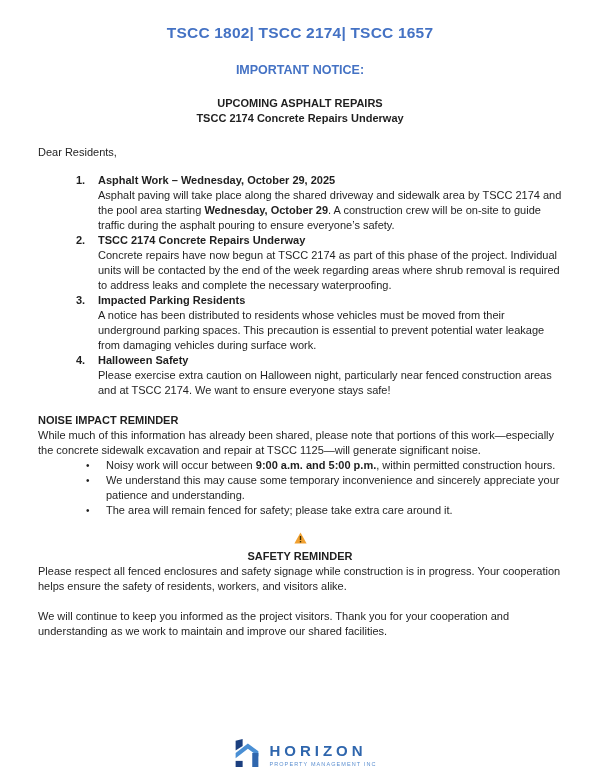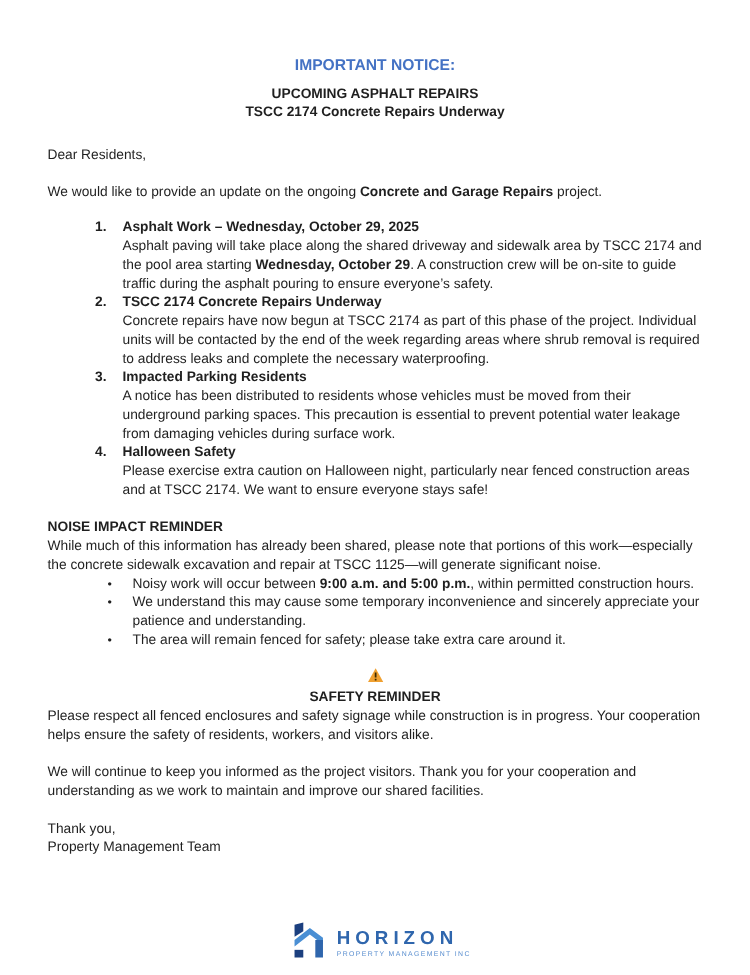--- a/index.html
+++ b/index.html
@@ -27,21 +27,21 @@
   .notice {
     text-align: center;
     color: var(--header-blue, #4472C4);
     font-weight: 700;
     font-size: 12.5px;
     margin-top: 21px;
   }
   .subtitle {
     text-align: center;
     font-weight: 700;
-    margin-top: 8px;
+    margin-top: 18px;
   }
   .para { margin-top: 15px; }
   .salutation { margin-top: 19px; }
   .num-list { margin-top: 13px; padding-left: 38px; list-style: none; }
   .num-item { display: flex; }
   .num { width: 22px; flex: 0 0 22px; font-weight: 700; }
   .item-title { font-weight: 700; }
   .section-heading { font-weight: 700; margin-top: 15px; }
   .bullet-list { list-style: none; padding-left: 48px; }
   .bullet-item { display: flex; }
@@ -70,31 +70,31 @@
     font-size: 5.5px;
     letter-spacing: 1.1px;
     margin-top: 2px;
   }
 </style>
 </head>
 <body>
 
 <div class="doc">
 
+  <div class="title">TSCC 1802| TSCC 2174| TSCC 1657</div>
 
   <div class="notice">IMPORTANT NOTICE:</div>
 
   <div class="subtitle">
     <div>UPCOMING ASPHALT REPAIRS</div>
     <div>TSCC 2174 Concrete Repairs Underway</div>
   </div>
 
   <div class="salutation">Dear Residents,</div>
 
-  <div class="para"><span>We would like to provide an update on the ongoing </span><span class="run-bold">Concrete and Garage Repairs</span><span> project.</span></div>
 
   <ol class="num-list">
 
       <li class="num-item">
         <span class="num">1.</span>
         <div class="num-content">
           <div class="item-title">Asphalt Work – Wednesday, October 29, 2025</div>
           <div class="item-body"><span>Asphalt paving will take place along the shared driveway and sidewalk area by TSCC 2174 and the pool area starting </span><span class="run-bold">Wednesday, October 29</span><span>. A construction crew will be on-site to guide traffic during the asphalt pouring to ensure everyone’s safety.</span></div>
         </div>
       </li>
@@ -154,24 +154,20 @@
         <rect x="5.8" y="4" width="1.4" height="4" fill="#3a2a00"></rect>
         <rect x="5.8" y="9" width="1.4" height="1.4" fill="#3a2a00"></rect>
       </svg>
     </span>
     <span>SAFETY REMINDER</span>
   </div>
   <div>Please respect all fenced enclosures and safety signage while construction is in progress. Your cooperation helps ensure the safety of residents, workers, and visitors alike.</div>
 
   <div class="para">We will continue to keep you informed as the project visitors. Thank you for your cooperation and understanding as we work to maintain and improve our shared facilities.</div>
 
-  <div class="para">
-    <div>Thank you,</div>
-    <div>Property Management Team</div>
-  </div>
 
 </div>
 
 <div class="footer-logo">
   <div class="logo-row">
     <span>
       <svg width="28" height="30" viewBox="0 0 32 34">
         <path d="M3 3 L11 1 L11 9 L3 14 Z" fill="#1b3f7f"></path>
         <path d="M3 17 L17 6 L29 15 L29 21 L17 12 L3 23 Z" fill="#4a8fd4"></path>
         <rect x="3" y="26" width="8" height="7" fill="#1b3f7f"></rect>

